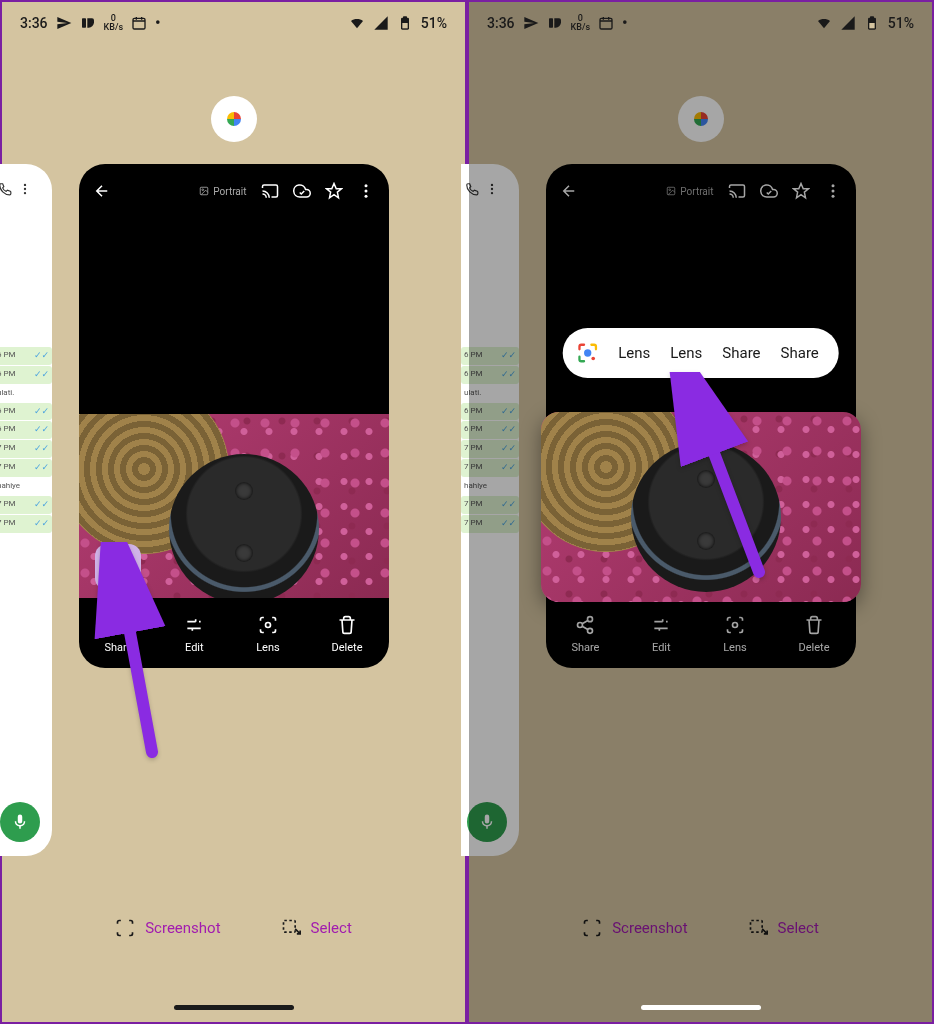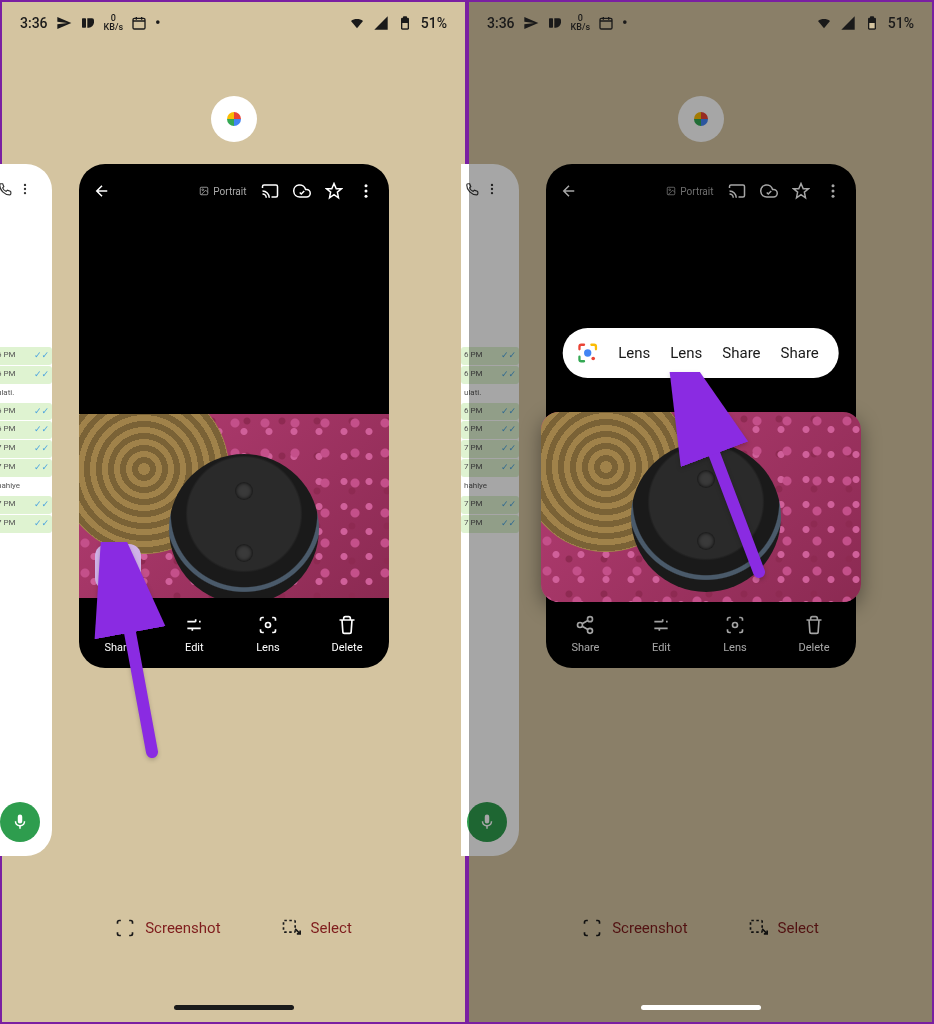--- a/index.html
+++ b/index.html
@@ -130,21 +130,21 @@
   .voice-fab {
     position:absolute; bottom:14px; left:6px;
     width:40px; height:40px; border-radius:50%;
     background:#2e9d4e; display:flex;align-items:center;justify-content:center;
   }
 
   
   .recents-footer {
     position:absolute; bottom:84px; left:0; right:0;
     display:flex; justify-content:center; gap:60px;
-    color:#7f1d1d; font-size:15px;
+    color:#a21caf; font-size:15px;
     z-index:30;
   }
   .rf-item { display:flex; align-items:center; gap:10px; cursor:pointer; }
 
   .nav-pill {
     position:absolute; bottom:12px; left:50%; transform:translateX(-50%);
     width:120px; height:5px; border-radius:3px; background:#1a1a1a;
     z-index:30;
   }
   .panel.dim .nav-pill { background:#fff; z-index:60; }

